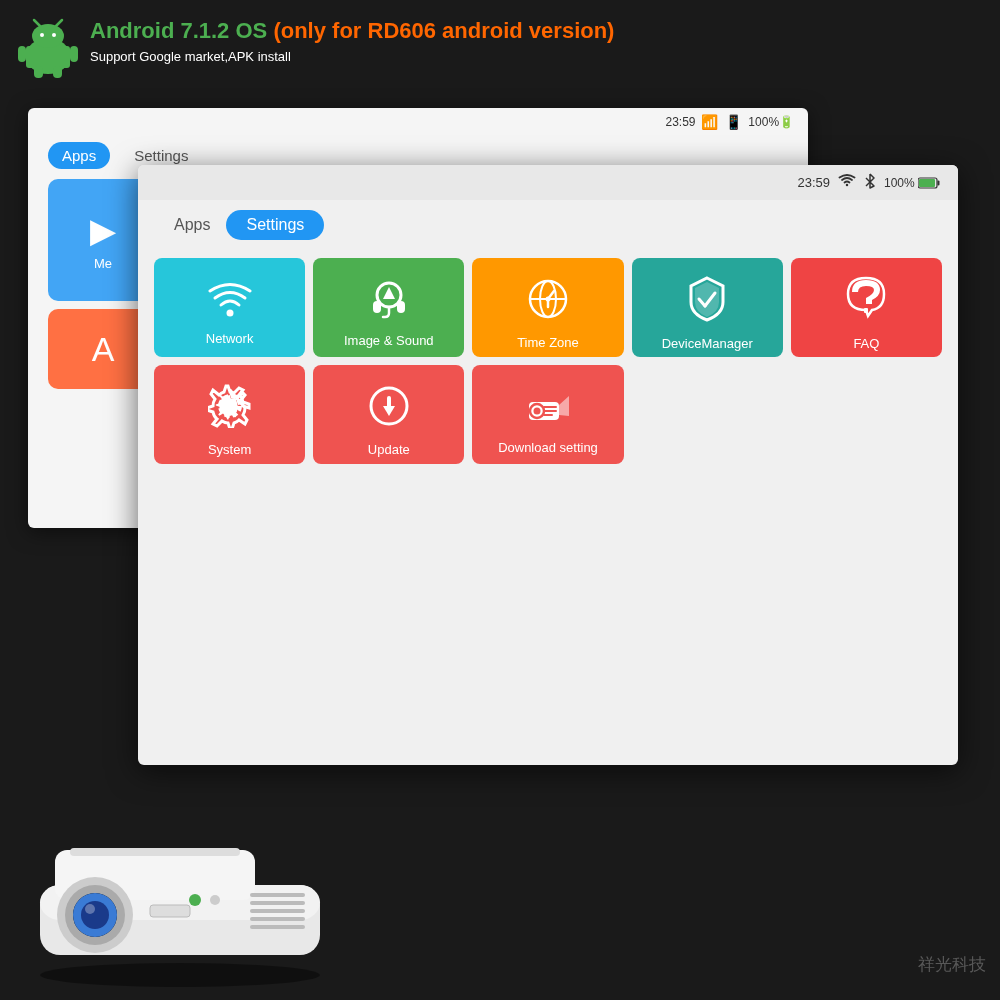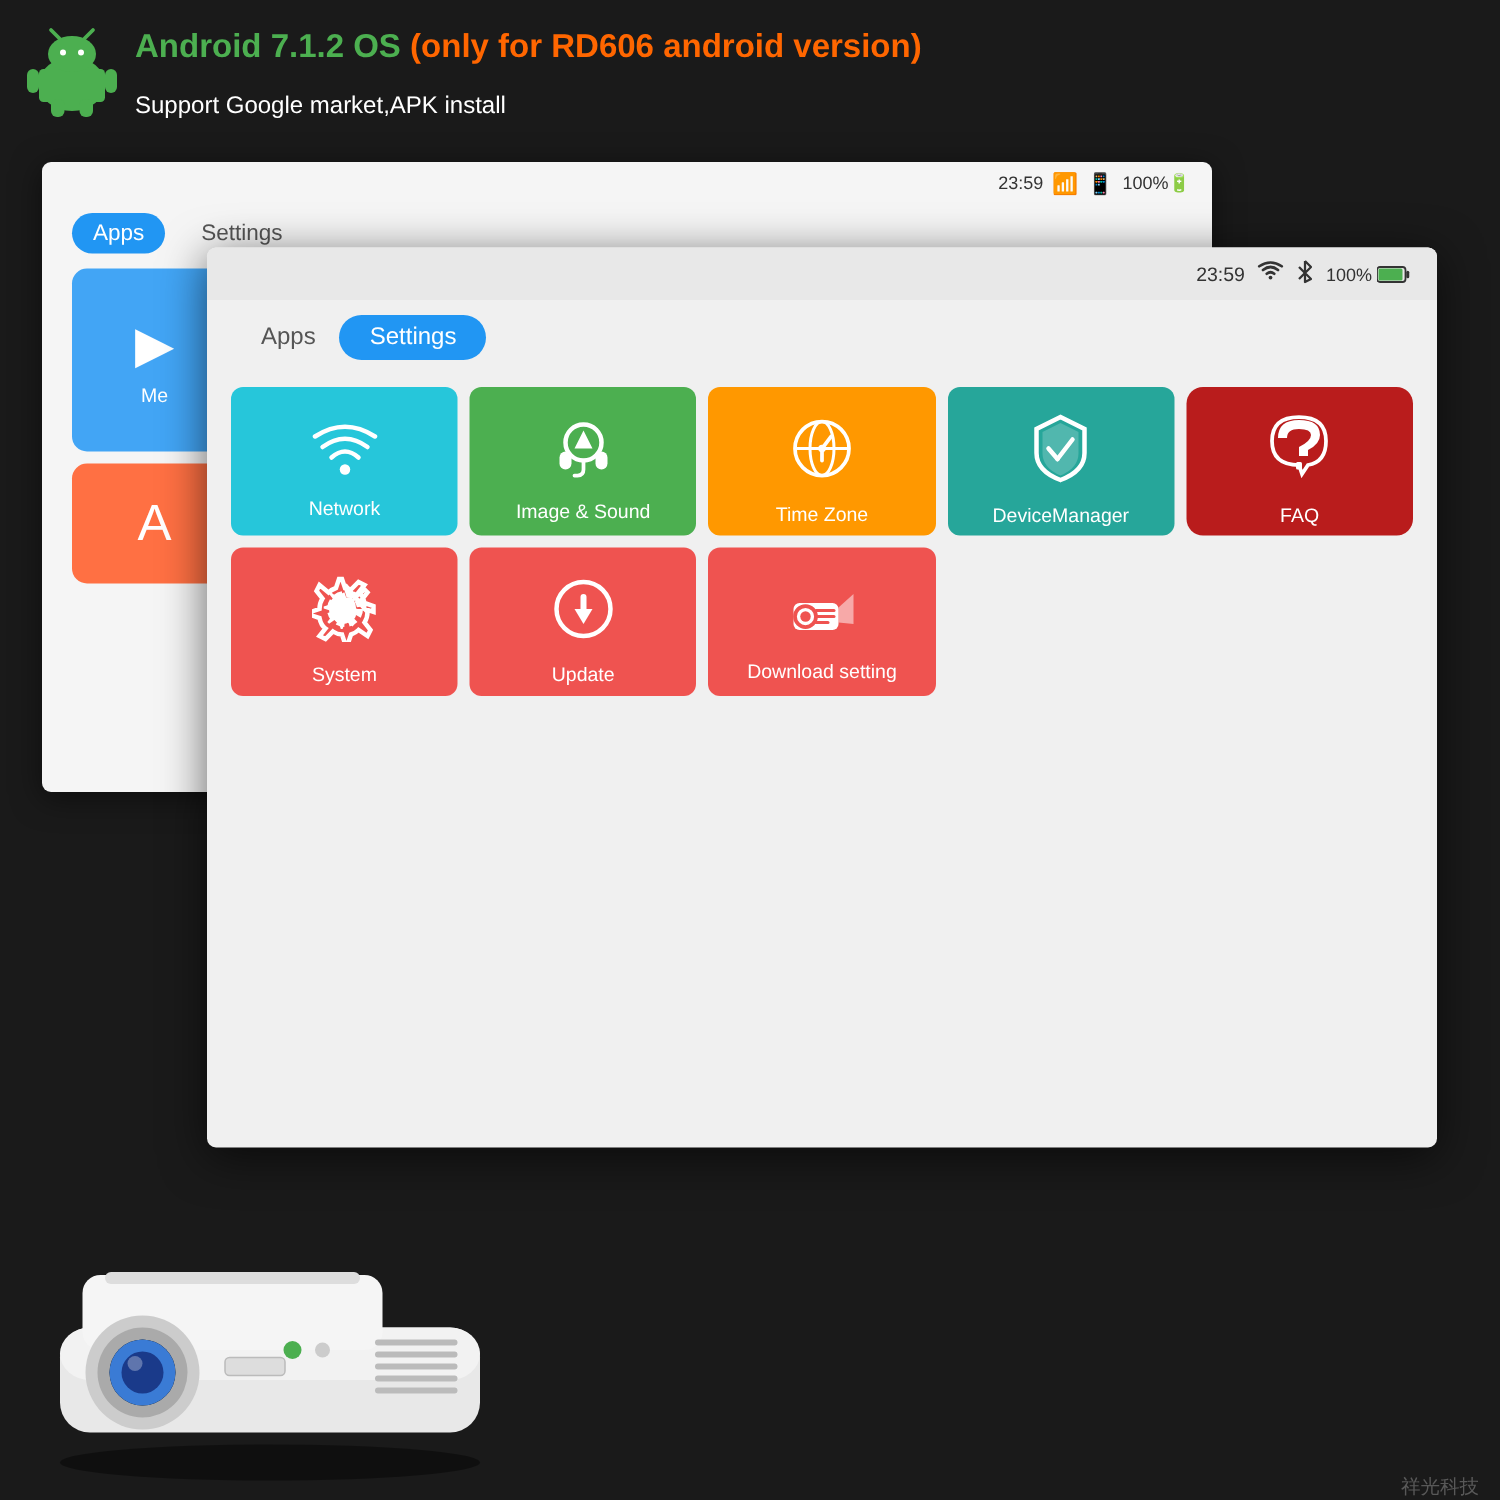--- a/index.html
+++ b/index.html
@@ -33,22 +33,22 @@
     }
     .android-title {
       font-size: 22px;
       font-weight: bold;
       line-height: 1.2;
     }
     .android-title .green { color: #4CAF50; }
     .android-title .orange { color: #FF6600; }
     .android-subtitle {
       color: #ffffff;
-      font-size: 16px;
-      margin-top: 18px;
+      font-size: 13px;
+      margin-top: 5px;
     }
 
     
     .screen-back {
       position: absolute;
       top: 108px;
       left: 28px;
       width: 780px;
       height: 420px;
       background: #f5f5f5;
@@ -139,21 +139,21 @@
     .settings-tile .tile-label {
       font-size: 13px;
       font-weight: 500;
       text-align: center;
     }
 
     .tile-network { background: #26C6DA; }
     .tile-image-sound { background: #4CAF50; }
     .tile-timezone { background: #FF9800; }
     .tile-device-manager { background: #26A69A; }
-    .tile-faq { background: #b91c1c; border-radius: 11px; }
+    .tile-faq { background: #ef4444; }
     .tile-system { background: #EF5350; }
     .tile-update { background: #EF5350; }
     .tile-projector { background: #EF5350; }
     .tile-download { background: #EC407A; }
     .tile-about { background: #EC407A; }
 
     
     .back-nav-label {
       font-size: 15px;
       color: #555;
@@ -195,24 +195,24 @@
     }
 
     
     .status-wifi { color: #333; font-size: 14px; }
     .status-bt { color: #333; font-size: 14px; }
     .status-bat { color: #333; font-size: 12px; }
 
     
     .watermark {
       position: absolute;
-      bottom: 0;
+      bottom: 24px;
       right: 14px;
       color: rgba(150,150,150,0.5);
-      font-size: 13px;
+      font-size: 17px;
     }
   </style>
 </head>
 <body>
 
 <div class="header">
   <svg class="android-logo" viewBox="0 0 60 60">
     <ellipse cx="30" cy="38" rx="22" ry="18" fill="#4CAF50"></ellipse>
     <rect x="8" y="28" width="44" height="22" fill="#4CAF50" rx="3"></rect>
 

